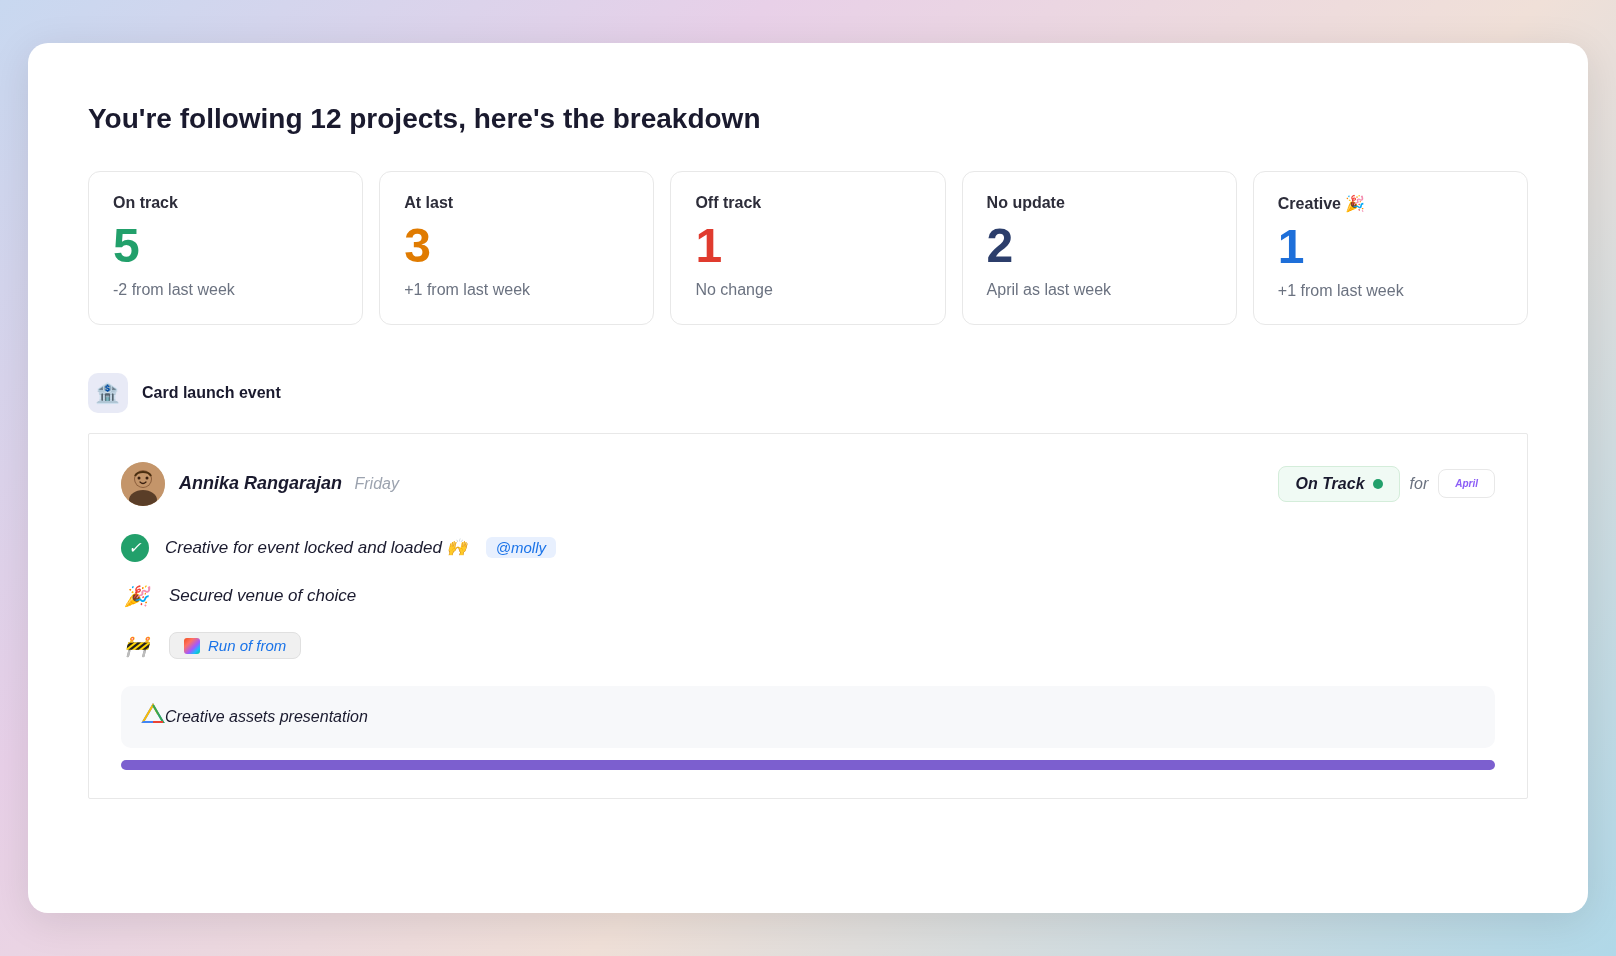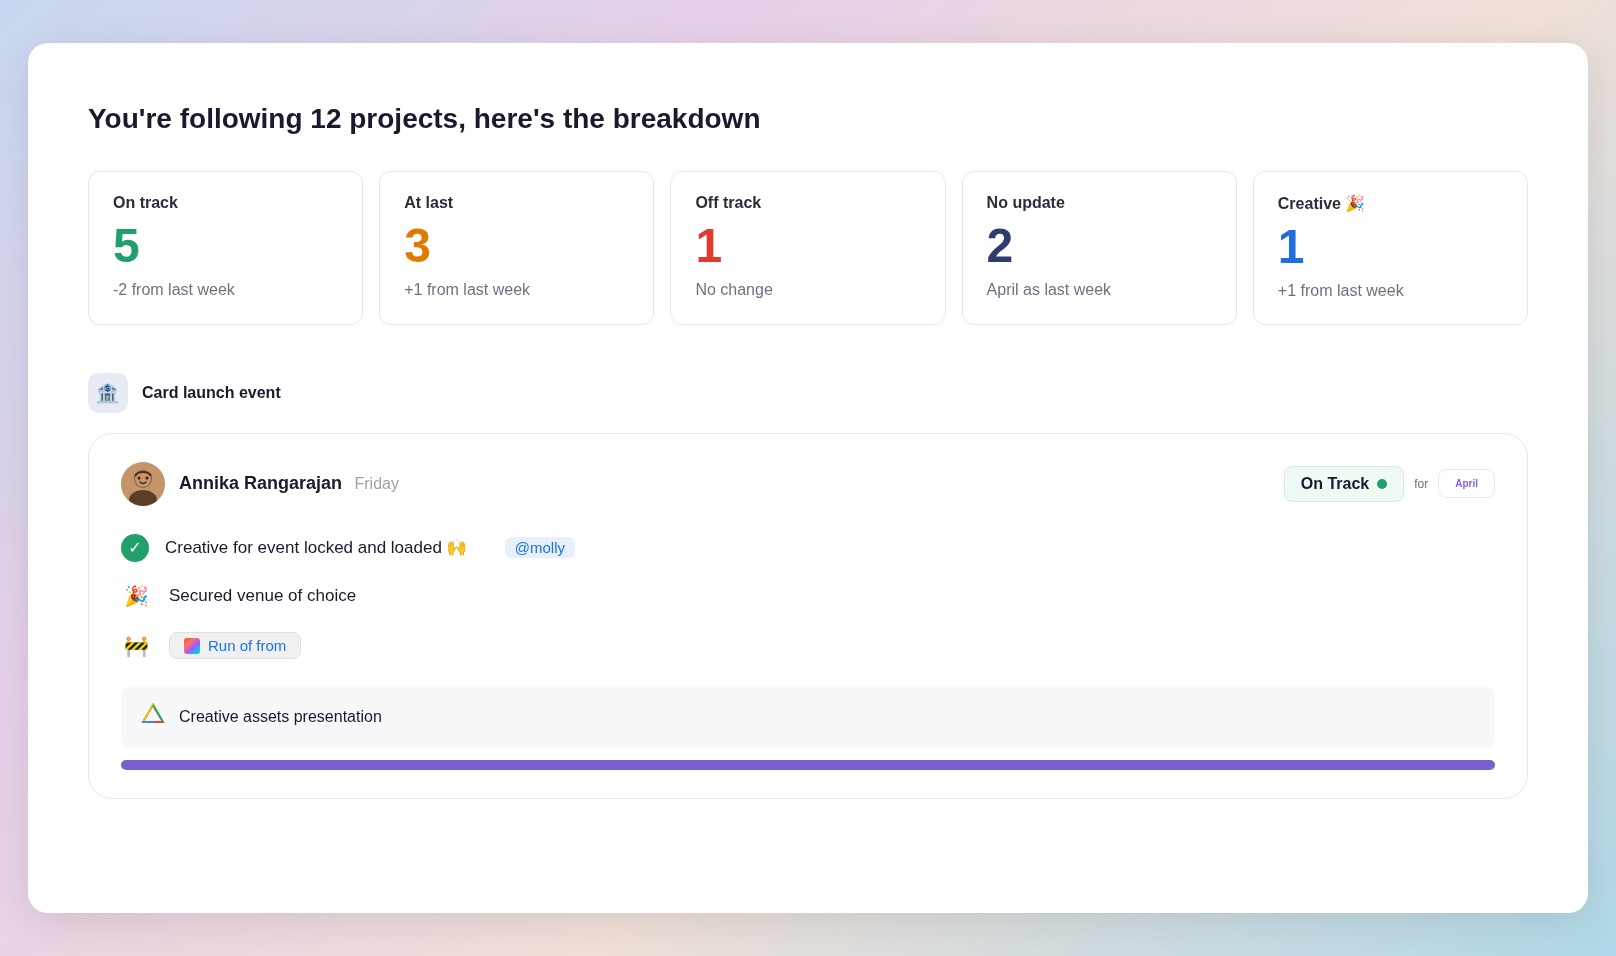--- a/index.html
+++ b/index.html
@@ -88,23 +88,24 @@
     }
 
     .section-title {
       font-size: 16px;
       font-weight: 700;
       color: #1a1a2e;
     }
 
     .update-card {
       border: 1.5px solid #e8e8e8;
-      border-radius: 24px;
+      border-radius: 2px;
       padding: 28px 32px 28px 32px;
       background: #fff;
+      font-style: italic;
     }
 
     .update-header {
       display: flex;
       align-items: center;
       justify-content: space-between;
       margin-bottom: 28px;
     }
 
     .update-author {
@@ -158,21 +159,21 @@
     }
 
     .status-dot {
       width: 10px;
       height: 10px;
       border-radius: 50%;
       background: #22a06b;
     }
 
     .for-text {
-      font-size: 12px;
+      font-size: 16px;
       color: #6b7280;
     }
 
     .month-badge {
       border: 1.5px solid #e8e8e8;
       border-radius: 8px;
       padding: 8px 16px;
       font-size: 10px;
       font-weight: 600;
       color: #8b5cf6;
@@ -216,21 +217,21 @@
       flex-shrink: 0;
     }
 
     .mention-tag {
       background: #e8f0fe;
       color: #1a73e8;
       border-radius: 6px;
       padding: 2px 10px;
       font-size: 15px;
       font-weight: 500;
-      margin-left: 21px;
+      margin-left: 2px;
     }
 
     .link-tag {
       background: #f0f0f0;
       border-radius: 8px;
       padding: 4px 14px;
       font-size: 15px;
       color: #1a73e8;
       font-weight: 500;
       cursor: pointer;
@@ -247,21 +248,20 @@
       background: linear-gradient(135deg, #f24e1e 0%, #ff7262 30%, #a259ff 60%, #1abcfe 80%, #0acf83 100%);
       flex-shrink: 0;
     }
 
     .attachment-card {
       background: #f7f8fa;
       border-radius: 10px;
       padding: 16px 20px;
       display: flex;
       align-items: center;
-      gap: 14px;
     }
 
     .gdrive-icon {
       font-size: 22px;
     }
 
     .attachment-name {
       font-size: 16px;
       color: #1a1a2e;
       font-weight: 500;

